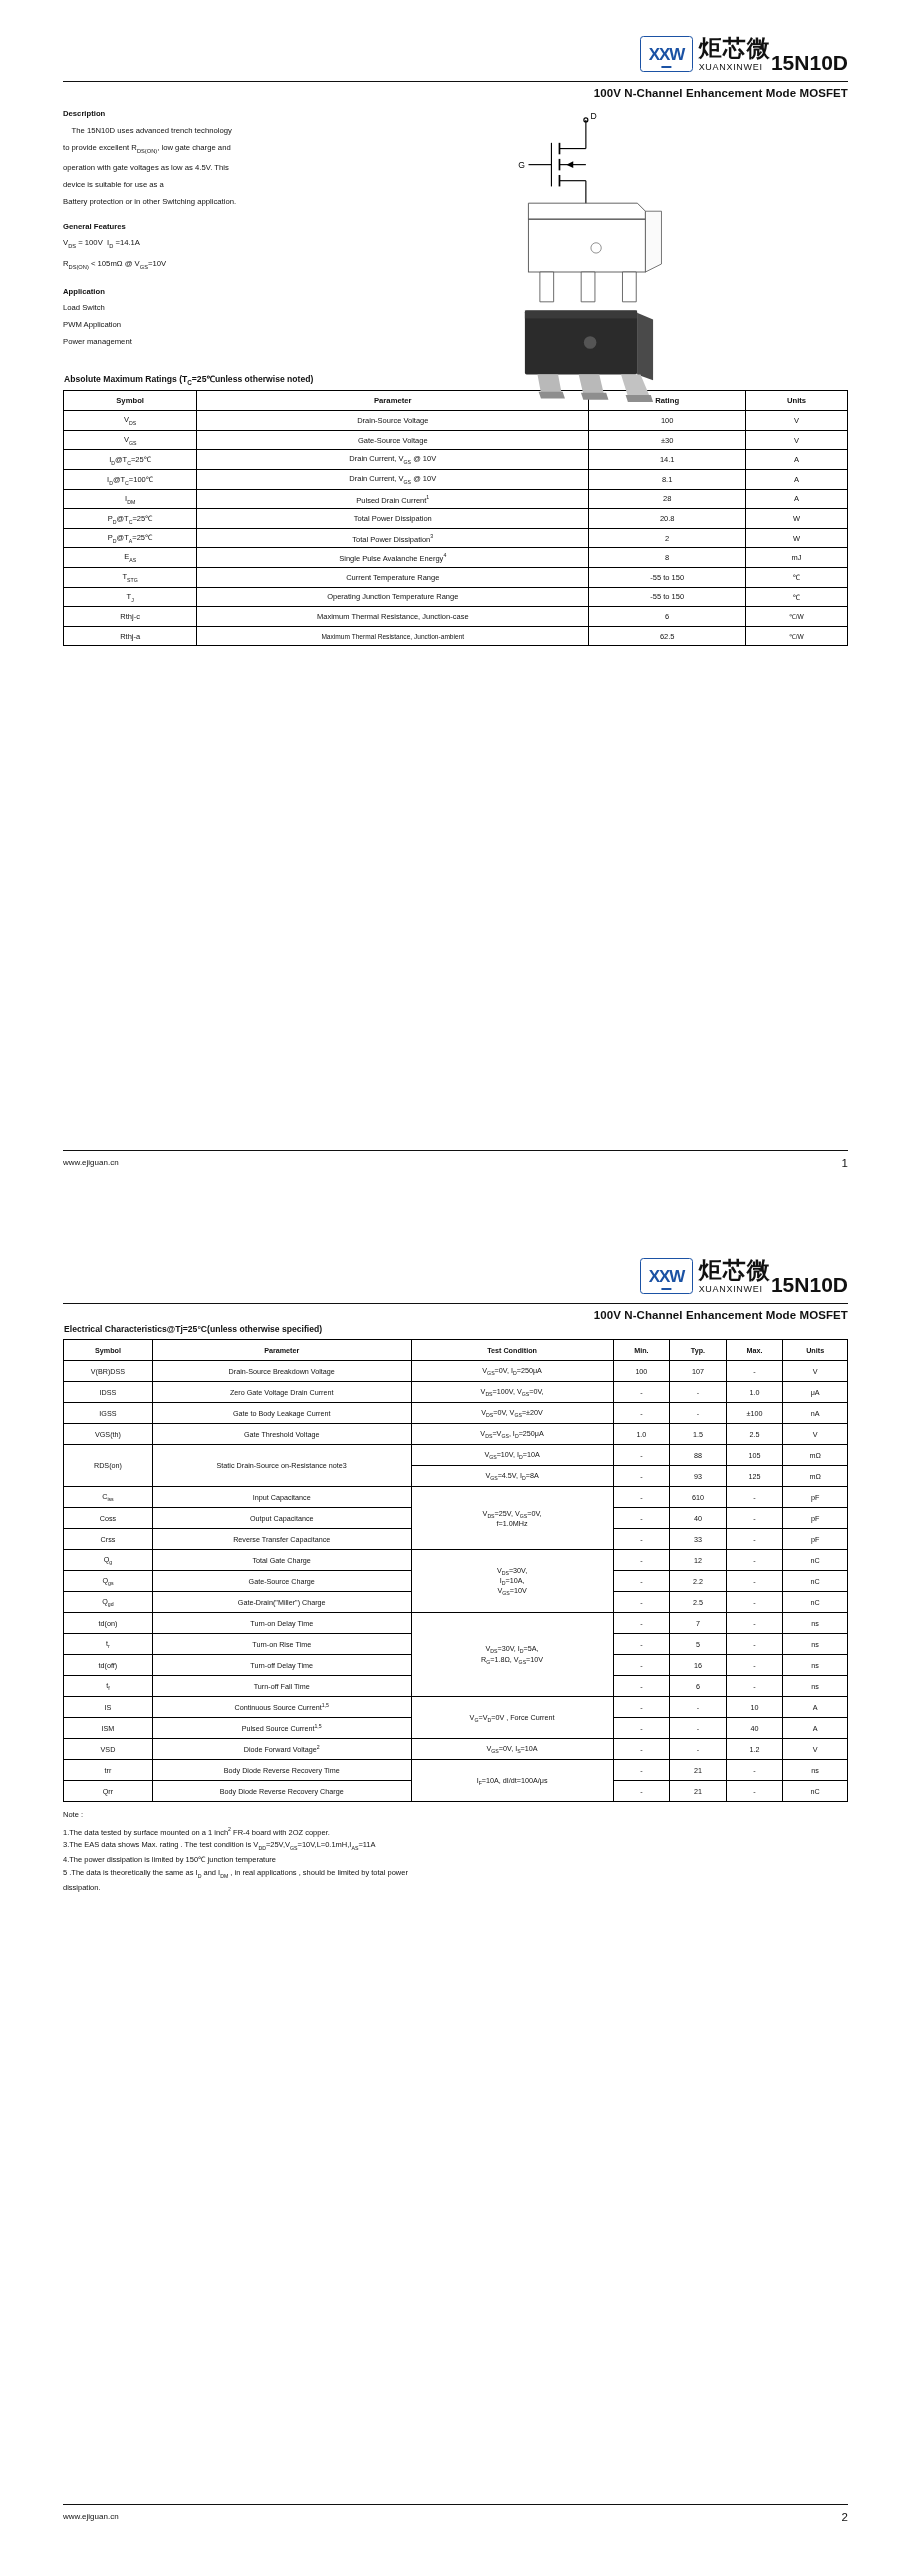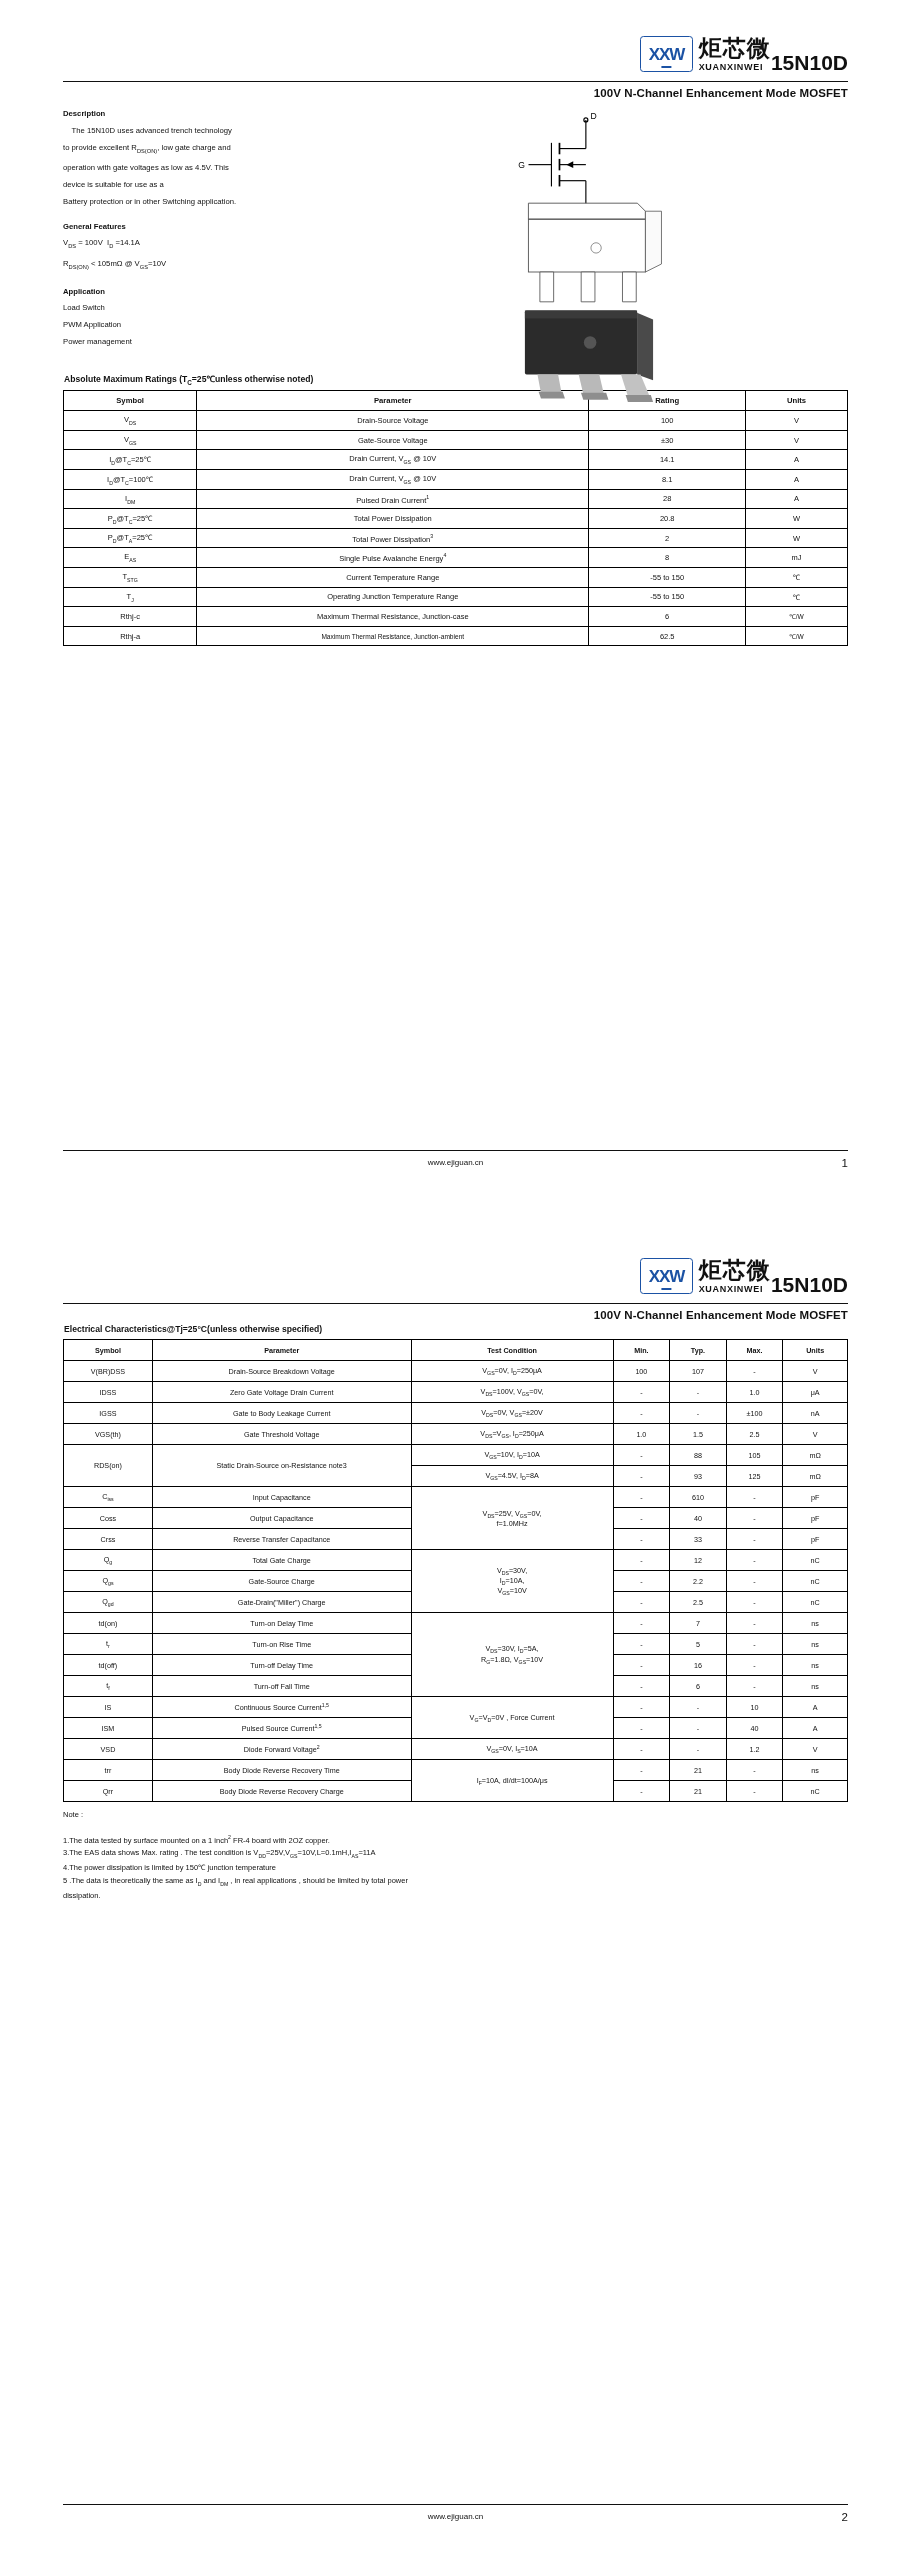--- a/index.html
+++ b/index.html
@@ -26,21 +26,21 @@
   .logo-mark .xxw{
     color:#1b52a4;font-weight:bold;font-size:17px;letter-spacing:-1.1px;
     font-family:"Liberation Sans",sans-serif;line-height:1;
   }
   .logo-mark:after{
     content:"";position:absolute;left:50%;transform:translateX(-50%);
     bottom:2.9px;width:9.2px;height:1.7px;background:#1b52a4;
   }
   .logo-text{margin-left:5.7px;}
   .logo-cn{font-size:23px;font-weight:bold;color:#111;letter-spacing:1.1px;line-height:1.05;}
-  .logo-en{font-size:9px;font-weight:bold;color:#111;letter-spacing:0.7px;margin-top:1.7px;}
+  .logo-en{font-size:9px;font-weight:normal;color:#111;letter-spacing:0.7px;margin-top:1.7px;}
   .part-no{font-size:21px;font-weight:bold;color:#111;padding-top:15px;letter-spacing:0px;}
 
   .rule{border:0;border-top:1.1px solid #111;margin:5.7px 0 0 0;}
   .subtitle{
     text-align:right;font-size:11.5px;font-weight:bold;color:#111;margin-top:5.2px;letter-spacing:0.1px;
   }
 
   
   .two-col{display:flex;margin-top:10.3px;}
   .col-left{width:52%;}
@@ -67,28 +67,28 @@
   .t-abs td{height:16.6px;}
   .t-abs td.small{font-size:6.6px;}
   .t-ec{font-size:7.2px;}
   .t-ec th{font-weight:bold;height:18.4px;font-size:7.2px;}
   .t-ec td{height:18px;}
   .sub{font-size:5.2px;vertical-align:sub;}
   .sup{font-size:5.2px;vertical-align:super;}
 
   
   .notes{font-size:7.5px;color:#111;line-height:12.6px;margin-top:6.9px;}
-  .notes .ttl{margin-bottom:9px;}
+  .notes .ttl{margin-bottom:1px;}
 
   
   .footer{
     position:absolute;left:63px;right:63px;bottom:55px;
   }
   .footer .fline{border:0;border-top:0.9px solid #111;margin:0 0 6.9px 0;}
-  .footer .frow{display:flex;align-items:center;justify-content:center;position:relative;}
+  .footer .frow{display:flex;align-items:center;justify-content:flex-start;position:relative;}
   .footer .site{font-size:8px;color:#111;}
   .footer .pg{position:absolute;right:0;font-size:11.5px;color:#111;}
 </style>
 </head>
 <body>
 
 <div class="page page1">
   <div class="inner">
 
     <div class="hdr">

